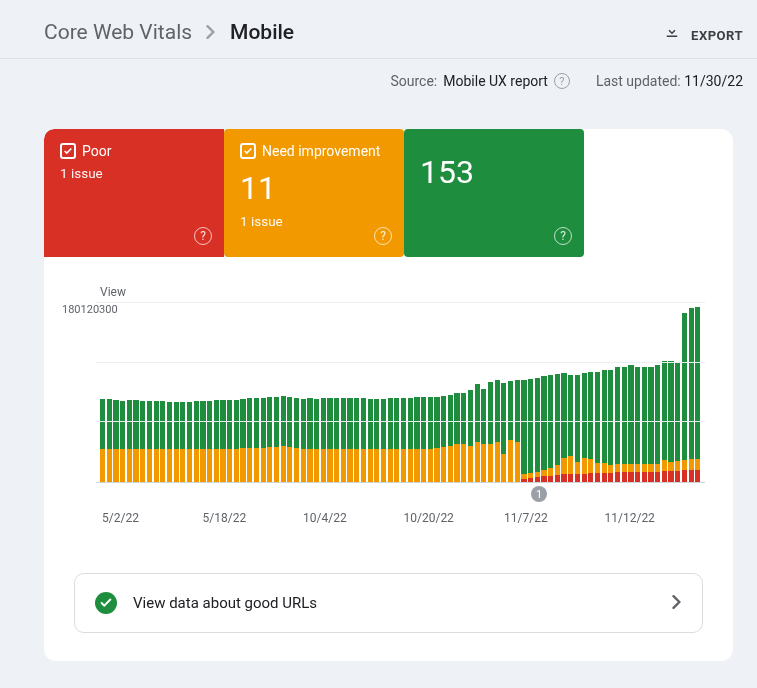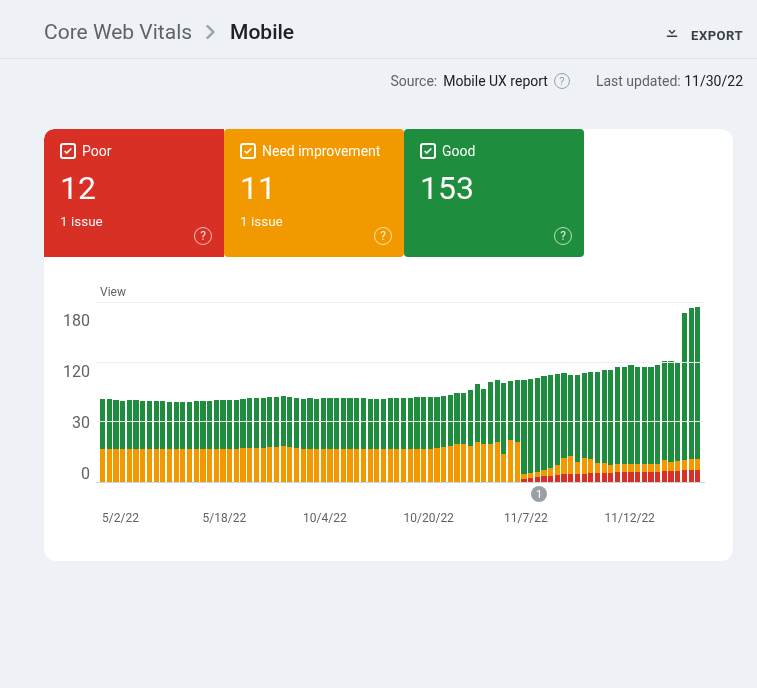--- a/index.html
+++ b/index.html
@@ -111,28 +111,27 @@
   }
   .yaxis-label { font-size: 12px; color:#5f6368; margin-left: 38px; }
   .plot-wrap {
     display:flex;
     align-items:stretch;
     height: 180px;
     margin-top:4px;
   }
   .yaxis {
     display:flex;
-    flex-direction:column;
+    flex-direction:row;
     justify-content:space-between;
-    font-size:16px;
+    font-size:11px;
     color:#5f6368;
     text-align:right;
     width:34px;
     padding-right:6px;
-    margin-top:8px;
   }
   .plot {
     flex:1;
     position:relative;
     border-bottom:1px solid #d0d4d9;
   }
   .grid-line{
     position:absolute;left:0;right:0;border-top:1px solid #eceff2;
   }
   .bars {
@@ -227,46 +226,37 @@
     <div class="tiles">
       <div class="tile poor">
         <div class="tile-top">
           <span class="chk">
               <svg viewBox="0 0 12 12">
                 <path d="M2 6l2.5 2.5L10 3" stroke="#fff" stroke-width="2" fill="none"></path>
               </svg>
             </span>
           <span>Poor</span>
         </div>
-        <div class="tile-num">12</div>
         <div class="tile-sub">1 issue</div>
         <span class="tile-help">?</span>
       </div>
       <div class="tile need">
         <div class="tile-top">
           <span class="chk">
               <svg viewBox="0 0 12 12">
                 <path d="M2 6l2.5 2.5L10 3" stroke="#fff" stroke-width="2" fill="none"></path>
               </svg>
             </span>
           <span>Need improvement</span>
         </div>
         <div class="tile-num">11</div>
         <div class="tile-sub">1 issue</div>
         <span class="tile-help">?</span>
       </div>
       <div class="tile good">
-        <div class="tile-top">
-          <span class="chk">
-              <svg viewBox="0 0 12 12">
-                <path d="M2 6l2.5 2.5L10 3" stroke="#fff" stroke-width="2" fill="none"></path>
-              </svg>
-            </span>
-          <span>Good</span>
-        </div>
         <div class="tile-num">153</div>
         <span class="tile-help">?</span>
       </div>
     </div>
 
     <div class="chart-area">
       <div class="yaxis-label">View</div>
       <div class="plot-wrap">
         <div class="yaxis" id="yaxis">
             <span>180</span>
@@ -736,14 +726,27 @@
       <div class="xaxis" id="xaxis">
           <span>5/2/22</span>
           <span>5/18/22</span>
           <span>10/4/22</span>
           <span>10/20/22</span>
           <span>11/7/22</span>
           <span>11/12/22</span>
         </div>
     </div>
 
+    <div class="data-callout">
+      <span class="callout-icon">
+        <svg viewBox="0 0 16 16">
+            <path d="M3 8l3 3 7-7" stroke="#fff" stroke-width="2.2" fill="none" stroke-linecap="round"></path>
+          </svg>
+      </span>
+      <span class="callout-text">View data about good URLs</span>
+      <span class="chevron-right">
+        <svg width="10" height="14" viewBox="0 0 8 12">
+            <path d="M1 1l5 5-5 5" stroke="#5f6368" stroke-width="2" fill="none" stroke-linecap="round"></path>
+          </svg>
+      </span>
+    </div>
   </div>
 </div>
 
 </body></html>

